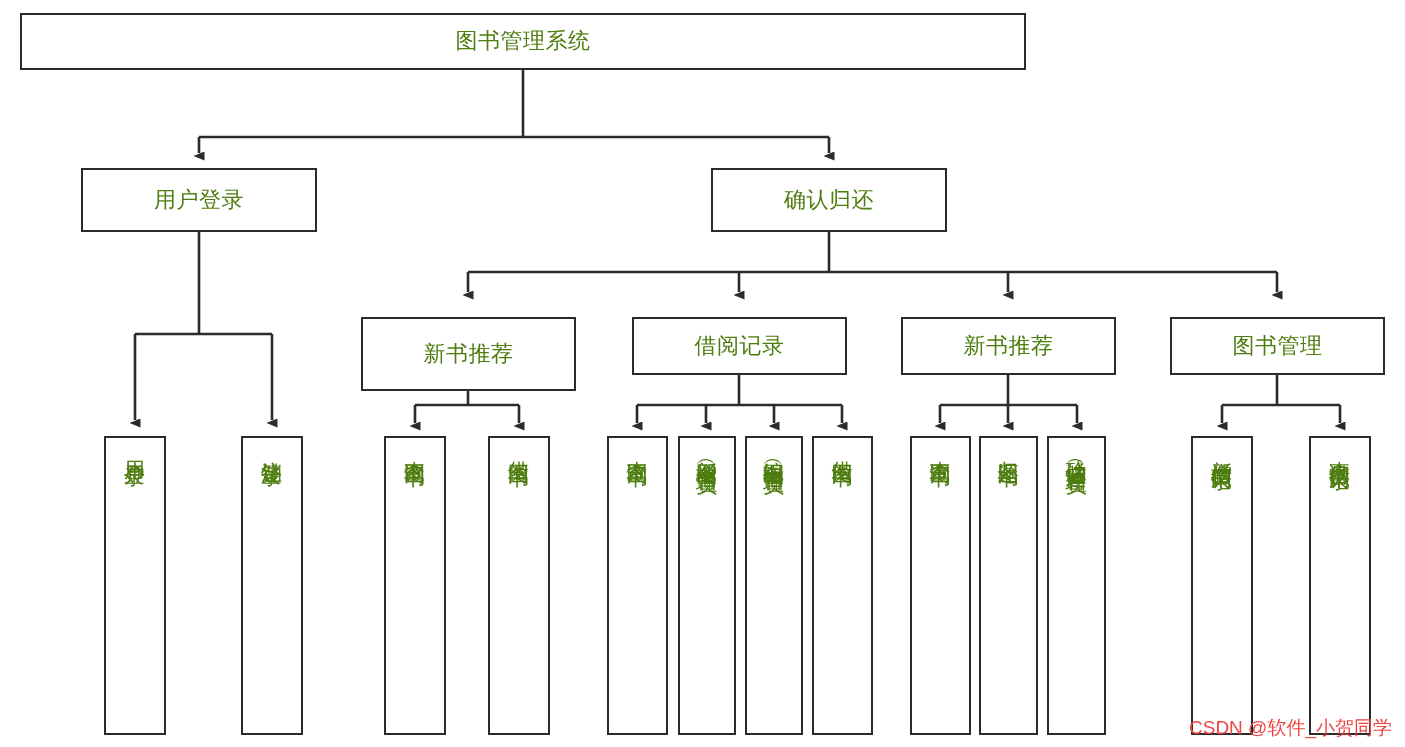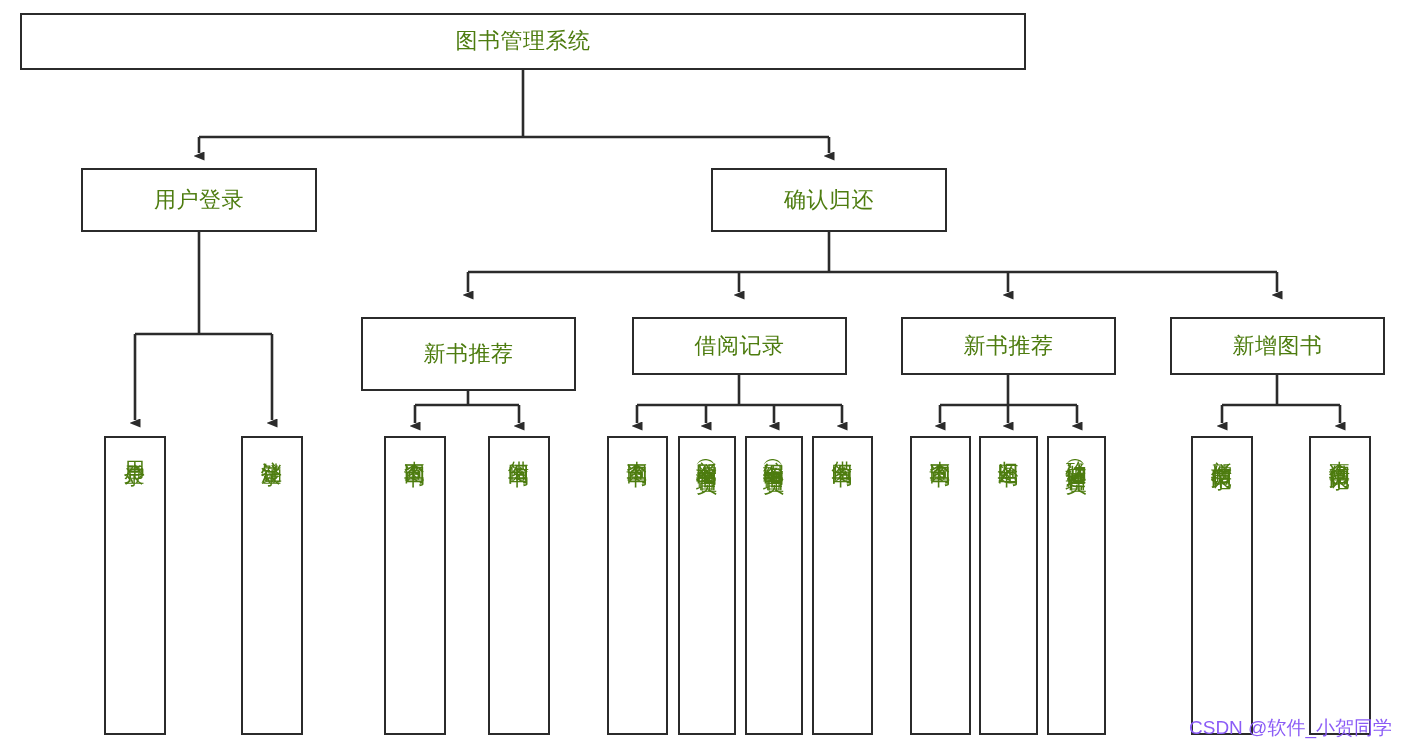--- a/index.html
+++ b/index.html
@@ -56,21 +56,21 @@
     writing-mode: vertical-rl;
     text-orientation: upright;
     font-size: 21px;
     line-height: 1.0;
     letter-spacing: 2px;
     white-space: nowrap;
   }
   .watermark {
     position: absolute;
     font-size: 19px;
-    color: #8b5cf6;
+    color: #ef4444;
     white-space: nowrap;
     user-select: none;
   }
 </style>
 </head>
 <body>
 
 <div id="canvas">
 
   <svg id="wires" viewBox="0 0 1405 747" xmlns="http://www.w3.org/2000/svg">
@@ -141,21 +141,21 @@
 
   <div class="node horiz" style="left:632px; top:317px; width:215px; height:58px;">
     <span class="node-label">借阅记录</span>
   </div>
 
   <div class="node horiz" style="left:901px; top:317px; width:215px; height:58px;">
     <span class="node-label">新书推荐</span>
   </div>
 
   <div class="node horiz" style="left:1170px; top:317px; width:215px; height:58px;">
-    <span class="node-label">新增图书</span>
+    <span class="node-label">图书管理</span>
   </div>
 
   <div class="node leaf" style="left:104px; top:436px; width:62px; height:299px;">
     <span class="node-label">用户登录</span>
   </div>
 
   <div class="node leaf" style="left:241px; top:436px; width:62px; height:299px;">
     <span class="node-label">注销登录</span>
   </div>
 

